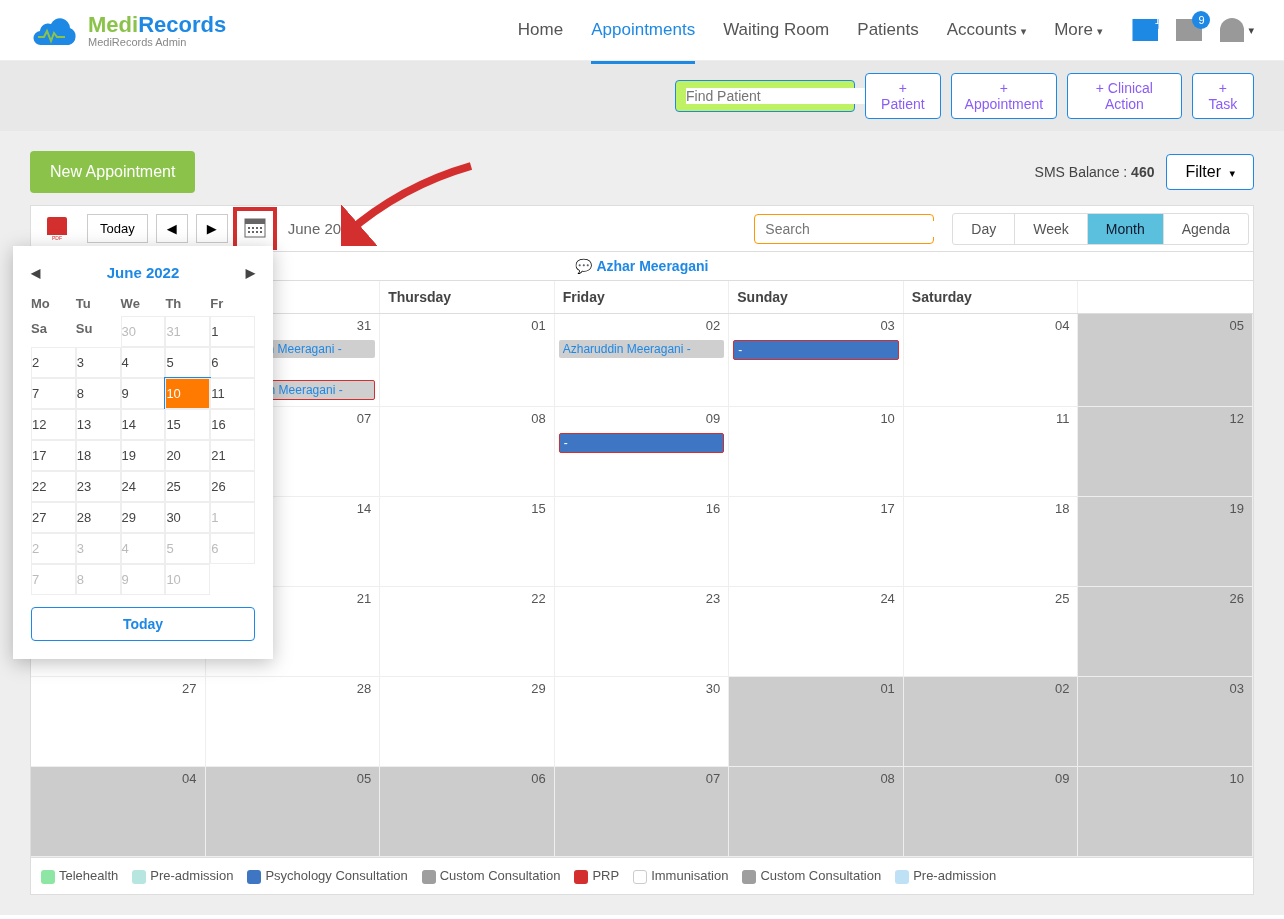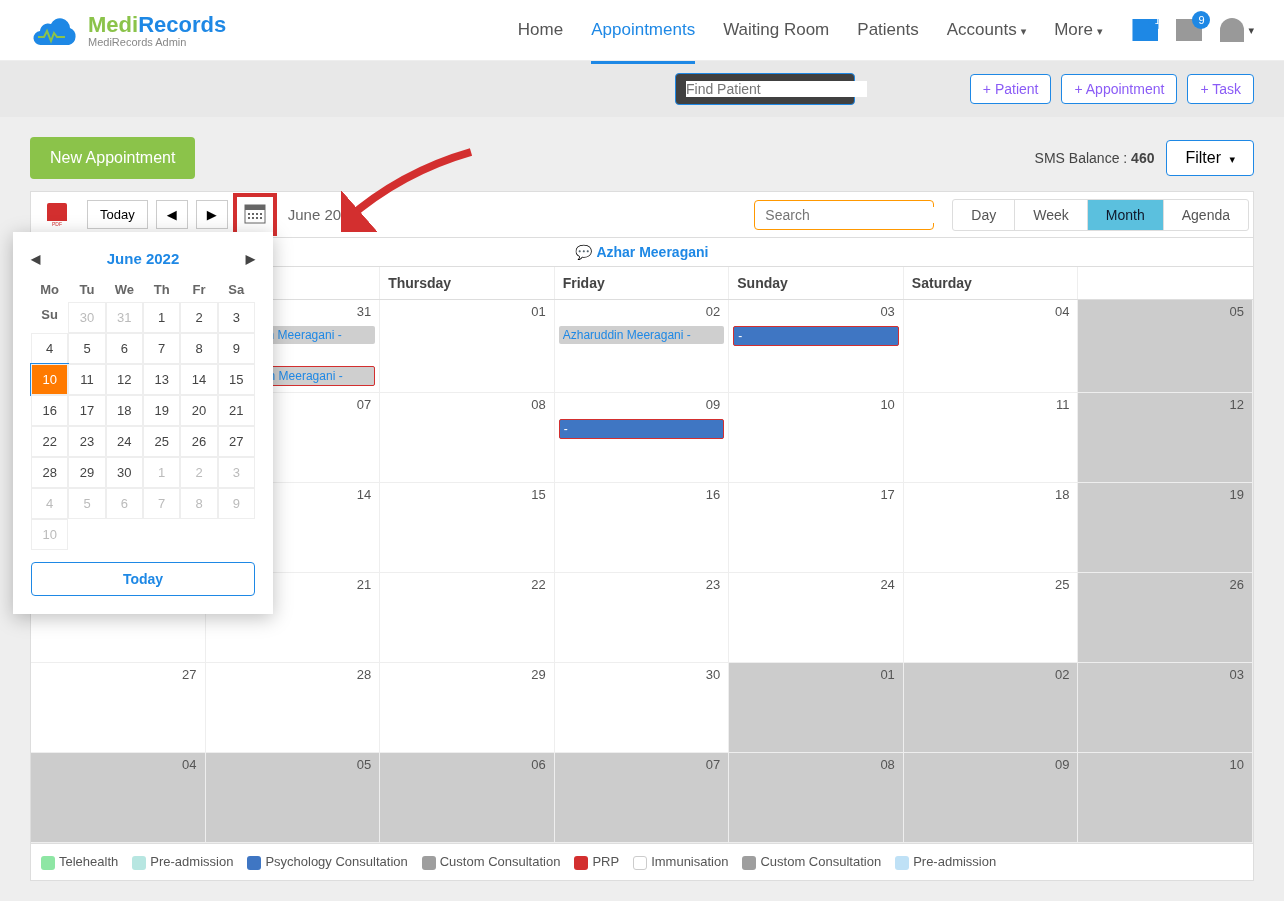--- a/index.html
+++ b/index.html
@@ -14,21 +14,21 @@
 .nav{display:flex;gap:28px;margin-left:auto;font-size:17px;color:#555}
 .nav-item{cursor:pointer;padding:8px 0;position:relative}
 .nav-item.active{color:#1e88e5}
 .nav-item.active::after{content:"";position:absolute;bottom:-16px;left:0;right:0;height:3px;background:#1e88e5}
 .nav-icons{display:flex;align-items:center;gap:18px;margin-left:30px}
 .nav-icon{width:26px;height:22px;background:#1e88e5;position:relative;cursor:pointer}
 .nav-icon.gray{background:#999}
 .nav-icon .badge{position:absolute;top:-8px;right:-8px;width:18px;height:18px;border-radius:50%;background:#1e88e5;color:#fff;font-size:11px;display:flex;align-items:center;justify-content:center}
 .user-icon{width:24px;height:24px;background:#999;border-radius:50% 50% 0 0;cursor:pointer}
 .toolbar{background:#e8e8e8;padding:12px 30px;display:flex;align-items:center;gap:10px;justify-content:flex-end}
-.find-patient{background:#404040;border:1px solid #1e88e5;border-radius:4px;padding:6px 10px;display:flex;align-items:center;width:180px;margin-right:auto;margin-left:645px}
+.find-patient{background:#bef264;border:1px solid #1e88e5;border-radius:4px;padding:6px 10px;display:flex;align-items:center;width:180px;margin-right:auto;margin-left:645px}
 .find-patient input{border:none;outline:none;flex:1;font-size:14px;color:#888}
 .tb-btn{background:#fff;border:1px solid #1e88e5;color:#8b5cf6;border-radius:4px;padding:6px 12px;cursor:pointer;font-size:14px}
 .content{padding:20px 30px;background:#eee}
 .top-row{display:flex;align-items:center;gap:12px;margin-bottom:12px}
 .new-appt{background:#8bc34a;color:#fff;border:none;border-radius:4px;padding:12px 20px;font-size:16px;cursor:pointer}
 .providers{background:#fff;border:1px solid #1e88e5;color:#1e88e5;border-radius:4px;padding:10px 18px;font-size:16px;cursor:pointer}
 .sms{margin-left:auto;font-size:14px;color:#444}
 .filter-btn{background:#fff;border:1px solid #1e88e5;color:#000000;border-radius:4px;padding:8px 18px;font-size:16px;cursor:pointer}
 .cal-toolbar{background:#fff;border:1px solid #ddd;display:flex;align-items:center;padding:4px;gap:8px;position:relative}
 .pdf-icon{width:28px;height:28px;margin:0 8px}
@@ -51,21 +51,21 @@
 .cal-cell .day{position:absolute;top:4px;right:8px;font-size:13px;color:#555}
 .cal-cell.gray{background:#ccc}
 .appt{background:#cfcfcf;color:#1e88e5;font-size:12px;padding:2px 4px;margin-top:22px;margin-bottom:2px;border-radius:2px;white-space:nowrap;overflow:hidden}
 .appt.orange{background:#cfcfcf;border:1px solid #d32f2f}
 .appt.blue{background:#3f76c3;color:#fff;border:1px solid #d32f2f}
 .legend{background:#fff;border:1px solid #ddd;border-top:none;padding:10px;display:flex;gap:14px;flex-wrap:wrap;font-size:13px;color:#555;align-items:center}
 .leg-sw{width:14px;height:14px;border-radius:3px;display:inline-block;margin-right:4px;vertical-align:middle}
 .mini-cal{position:absolute;top:40px;left:-18px;background:#fff;box-shadow:0 4px 18px rgba(0,0,0,0.25);padding:18px;z-index:100;width:260px}
 .mini-head{display:flex;justify-content:space-between;align-items:center;color:#1e88e5;font-weight:bold;margin-bottom:10px;font-size:15px}
 .mini-head .arr{color:#444;cursor:pointer;font-size:12px}
-.mini-grid{display:grid;grid-template-columns:repeat(6,1fr);text-align:center;font-size:13px}
+.mini-grid{display:grid;grid-template-columns:repeat(5,1fr);font-size:13px}
 .mini-grid .hd{font-weight:bold;color:#666;padding:5px 0}
 .mini-grid .dy{padding:7px 0;border:1px solid #eee;cursor:pointer}
 .mini-grid .dy.muted{color:#bbb}
 .mini-grid .dy.sel{background:#ff7a00;color:#fff;outline:1px solid #1e88e5}
 .mini-today{border:1px solid #1e88e5;color:#1e88e5;border-radius:4px;padding:8px;text-align:center;margin-top:12px;cursor:pointer;font-weight:bold}
 .arrow-annot{position:absolute;top:-50px;left:310px;pointer-events:none}
 .chev{font-size:11px;margin-left:4px}
 </style>
 </head>
 <body>
@@ -106,20 +106,21 @@
 <div class="toolbar">
   <div class="find-patient">
     <input placeholder="Find Patient" style="">
     <svg width="18" height="18">
         <circle cx="7" cy="7" r="5" stroke="#1e88e5" stroke-width="2" fill="none"></circle>
         <line x1="11" y1="11" x2="16" y2="16" stroke="#1e88e5" stroke-width="2"></line>
       </svg>
   </div>
   <button class="tb-btn">+ Patient</button>
   <button class="tb-btn">+ Appointment</button>
+  <button class="tb-btn">+ Clinical Action</button>
   <button class="tb-btn">+ Task</button>
 </div>
 
 <div class="content">
   <div class="top-row">
     <button class="new-appt">New Appointment</button>
     <div class="sms"><span>SMS Balance :</span> <b>460</b></div>
     <button class="filter-btn"><span>Filter</span> <span class="chev">▾</span></button>
   </div>
 

